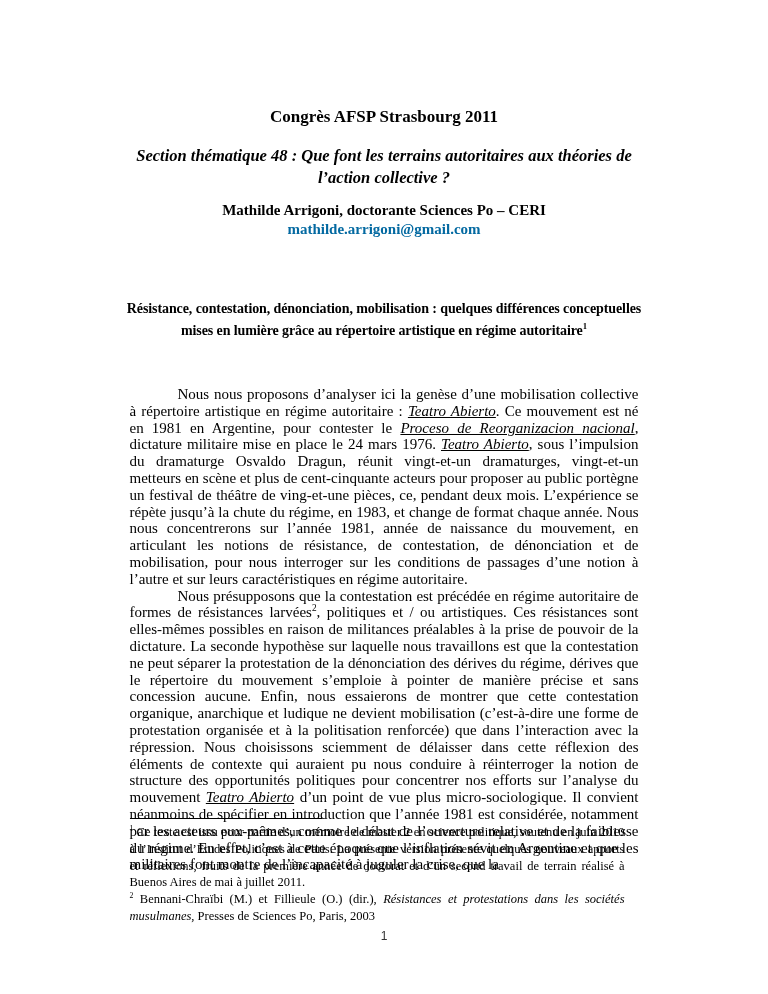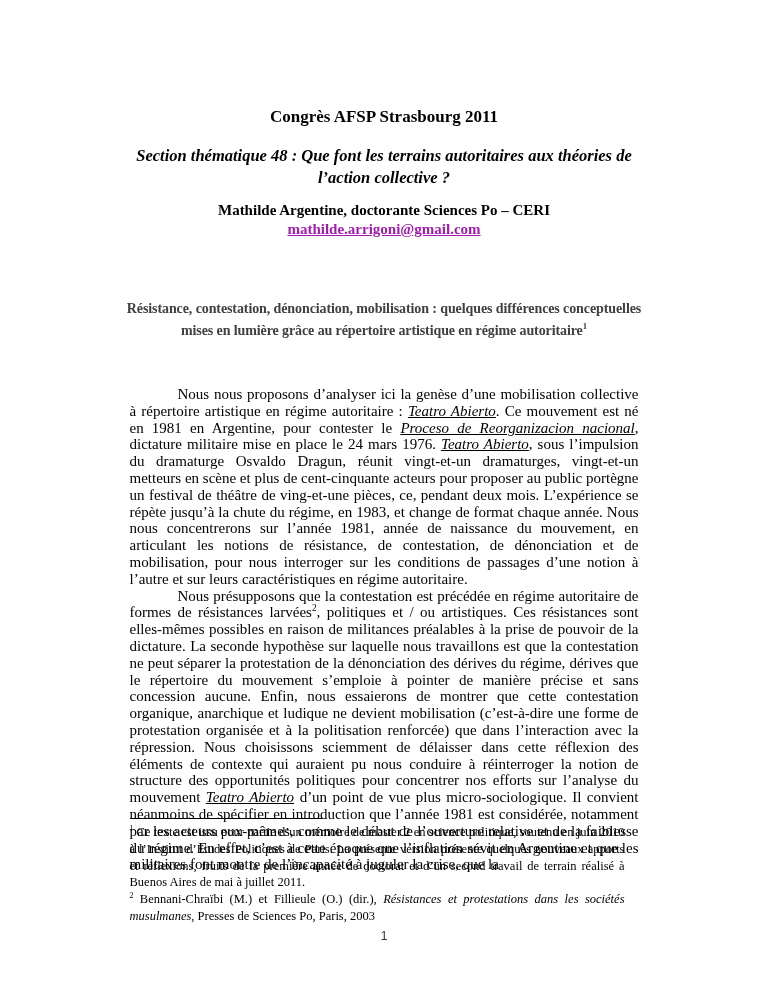--- a/index.html
+++ b/index.html
@@ -35,31 +35,30 @@
     line-height: 18px;
     font-weight: bold;
   }
   .email-line {
     margin: 1px 0 0 0;
     font-size: 15px;
     line-height: 18px;
     font-weight: bold;
   }
   .email-line a {
-    color: #a21caf;
-    text-decoration: underline;
+    color: #0369a1;
     cursor: pointer;
   }
   .paper-subtitle {
     margin: 60px -10px 0 -10px;
     text-align: center;
     font-size: 14px;
     line-height: 22px;
     font-weight: bold;
-    color: #404040;
+    color: #000000;
     letter-spacing: -0.1px;
   }
   .body-text { margin-top: 44px; }
   .para {
     margin: 0;
     font-size: 15px;
     line-height: 16.8px;
     text-align: justify;
     text-indent: 48px;
   }
@@ -99,21 +98,21 @@
   }
 </style>
 </head>
 <body>
 
 <div class="page">
 
   <div class="doc-header">
     <h1 class="congress-title">Congrès AFSP Strasbourg 2011</h1>
     <h2 class="section-title">Section thématique 48 : Que font les terrains autoritaires aux théories de l’action collective ?</h2>
-    <p class="author-line">Mathilde Argentine, doctorante Sciences Po – CERI</p>
+    <p class="author-line">Mathilde Arrigoni, doctorante Sciences Po – CERI</p>
     <p class="email-line">
       <a>mathilde.arrigoni@gmail.com</a>
     </p>
   </div>
 
   <p class="paper-subtitle"><span>Résistance, contestation, dénonciation, mobilisation : quelques différences conceptuelles mises en lumière grâce au répertoire artistique en régime autoritaire</span><sup>1</sup></p>
 
   <div class="body-text">
     <p class="para"><span>Nous nous proposons d’analyser ici la genèse d’une mobilisation collective à répertoire artistique en régime autoritaire : </span><em>Teatro Abierto</em><span>. Ce mouvement est né en 1981 en Argentine, pour contester le </span><em>Proceso de Reorganizacion nacional</em><span>, dictature militaire mise en place le 24 mars 1976. </span><em>Teatro Abierto</em><span>, sous l’impulsion du dramaturge Osvaldo Dragun, réunit vingt-et-un dramaturges, vingt-et-un metteurs en scène et plus de cent-cinquante acteurs pour proposer au public portègne un festival de théâtre de ving-et-une pièces, ce, pendant deux mois. L’expérience se répète jusqu’à la chute du régime, en 1983, et change de format chaque année. Nous nous concentrerons sur l’année 1981, année de naissance du mouvement, en articulant les notions de résistance, de contestation, de dénonciation et de mobilisation, pour nous interroger sur les conditions de passages d’une notion à l’autre et sur leurs caractéristiques en régime autoritaire.</span></p>
     <p class="para"><span>Nous présupposons que la contestation est précédée en régime autoritaire de formes de résistances larvées</span><sup>2</sup><span>, politiques et / ou artistiques. Ces résistances sont elles-mêmes possibles en raison de militances préalables à la prise de pouvoir de la dictature. La seconde hypothèse sur laquelle nous travaillons est que la contestation ne peut séparer la protestation de la dénonciation des dérives du régime, dérives que le répertoire du mouvement s’emploie à pointer de manière précise et sans concession aucune. Enfin, nous essaierons de montrer que cette contestation organique, anarchique et ludique ne devient mobilisation (c’est-à-dire une forme de protestation organisée et à la politisation renforcée) que dans l’interaction avec la répression. Nous choisissons sciemment de délaisser dans cette réflexion des éléments de contexte qui auraient pu nous conduire à réinterroger la notion de structure des opportunités politiques pour concentrer nos efforts sur l’analyse du mouvement </span><em>Teatro Abierto</em><span> d’un point de vue plus micro-sociologique. Il convient néanmoins de spécifier en introduction que l’année 1981 est considérée, notamment par les acteurs eux-mêmes, comme le début de l’ouverture relative et de la faiblesse du régime. En effet, c’est à cette époque que l’inflation sévit en Argentine et que les militaires font montre de l’incapacité à juguler la crise, que la</span></p>

